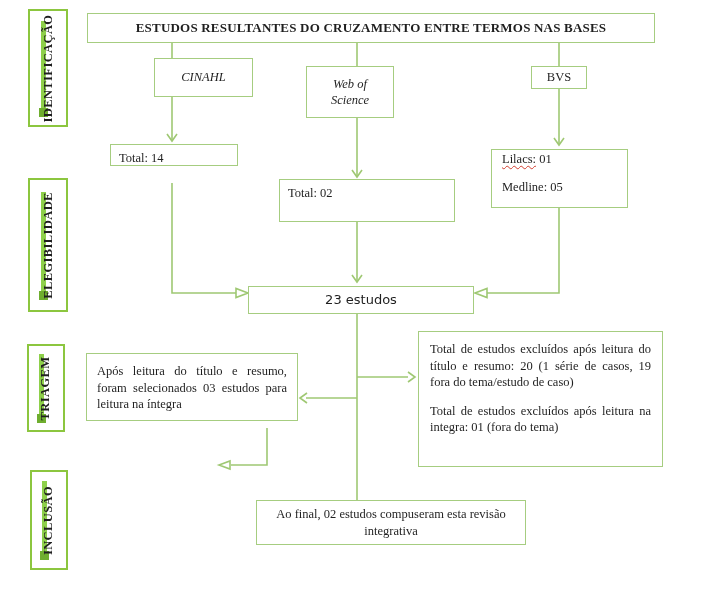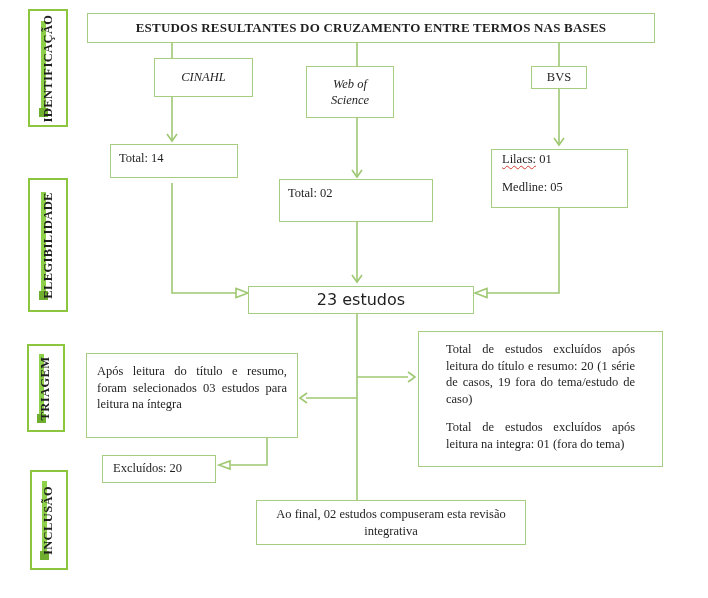--- a/index.html
+++ b/index.html
@@ -12,21 +12,21 @@
   
   .box{
     position:absolute;border:1.6px solid #a6cd80;background:#ffffff;
     box-sizing:border-box;font-size:12.5px;line-height:1.32;
   }
   .center{display:flex;align-items:center;justify-content:center;text-align:center;}
   .title-box{font-weight:bold;font-size:13px;letter-spacing:.2px;}
   .italic{font-style:italic;}
   .pad-tl{padding:5px 8px;}
   .justify{text-align:justify;text-justify:inter-word;}
-  .sans{font-family:"DejaVu Sans","Liberation Sans",sans-serif;font-size:16px;}
+  .sans{font-family:"DejaVu Sans","Liberation Sans",sans-serif;font-size:13px;}
   .box p{margin:0 0 12px 0;}
   .box p:last-child{margin-bottom:0;}
   .sqg{
     text-decoration:underline;
     text-decoration-style:wavy;
     text-decoration-color:#d23f31;
     text-decoration-thickness:1px;
     text-underline-offset:2px;
   }
 
@@ -111,46 +111,43 @@
   <div class="box center italic" style="left:118px;top:58px;width:99px;height:39px;margin-left:36px;">
     <span>CINAHL</span>
   </div>
   <div class="box center italic" style="left:306px;top:66px;width:88px;height:52px;padding:0 14px;">
     <span>Web of Science</span>
   </div>
   <div class="box center" style="left:531px;top:66px;width:56px;height:23px;">
     <span>BVS</span>
   </div>
 
-  <div class="box pad-tl" style="left:110px;top:144px;width:128px;height:34px;">
+  <div class="box pad-tl" style="left:110px;top:144px;width:128px;height:22px;">
     <span>Total: 14</span>
   </div>
-  <div class="box pad-tl" style="left:279px;top:179px;width:154px;height:43px;">
+  <div class="box pad-tl" style="left:279px;top:179px;width:176px;height:43px;">
     <span>Total: 02</span>
   </div>
   <div class="box" style="left:491px;top:149px;width:137px;height:59px;padding:1px 10px;">
     <div style="margin-bottom:11px;">
       <span class="sqg">Lilacs:</span><span> 01</span>
     </div>
     <div>Medline: 05</div>
   </div>
 
   <div class="box center sans" style="left:248px;top:286px;width:226px;height:28px;">
     <span>23 estudos</span>
   </div>
 
-  <div class="box justify" style="left:86px;top:353px;width:212px;height:85px;padding:9px 10px;">
+  <div class="box justify" style="left:86px;top:353px;width:212px;height:68px;padding:9px 10px;">
     <span>Após leitura do título e resumo, foram selecionados 03 estudos para leitura na íntegra</span>
   </div>
-  <div class="box justify" style="left:418px;top:331px;width:245px;height:136px;padding:9px 27px;">
+  <div class="box justify" style="left:418px;top:331px;width:245px;height:136px;padding:9px 11px;">
     <p>Total de estudos excluídos após leitura do título e resumo: 20 (1 série de casos, 19 fora do tema/estudo de caso)</p>
     <p>Total de estudos excluídos após leitura na integra: 01 (fora do tema)</p>
   </div>
 
-  <div class="box" style="left:102px;top:455px;width:114px;height:28px;padding:4px 10px;">
-    <span>Excluídos: 20</span>
-  </div>
 
   <div class="box center" style="left:240px;top:500px;width:270px;height:45px;padding:4px 18px;margin-left:16px;">
     <span>Ao final, 02 estudos compuseram esta revisão integrativa</span>
   </div>
 
 </div>
 
 </body></html>

